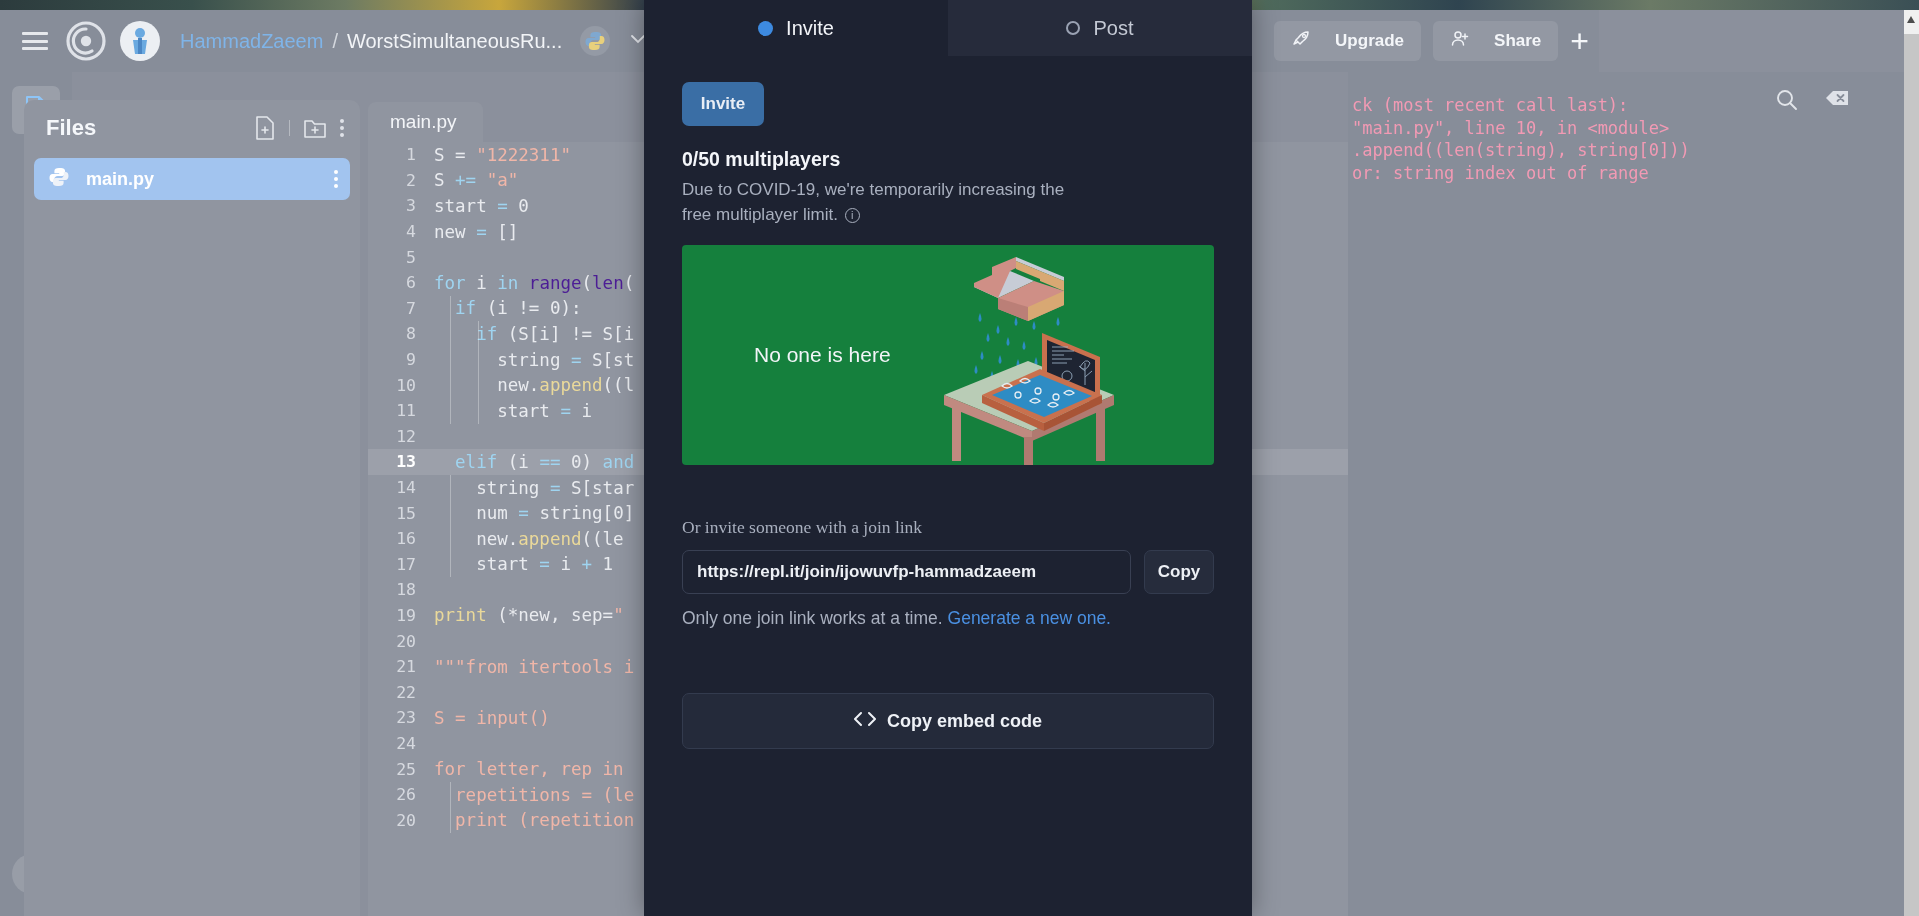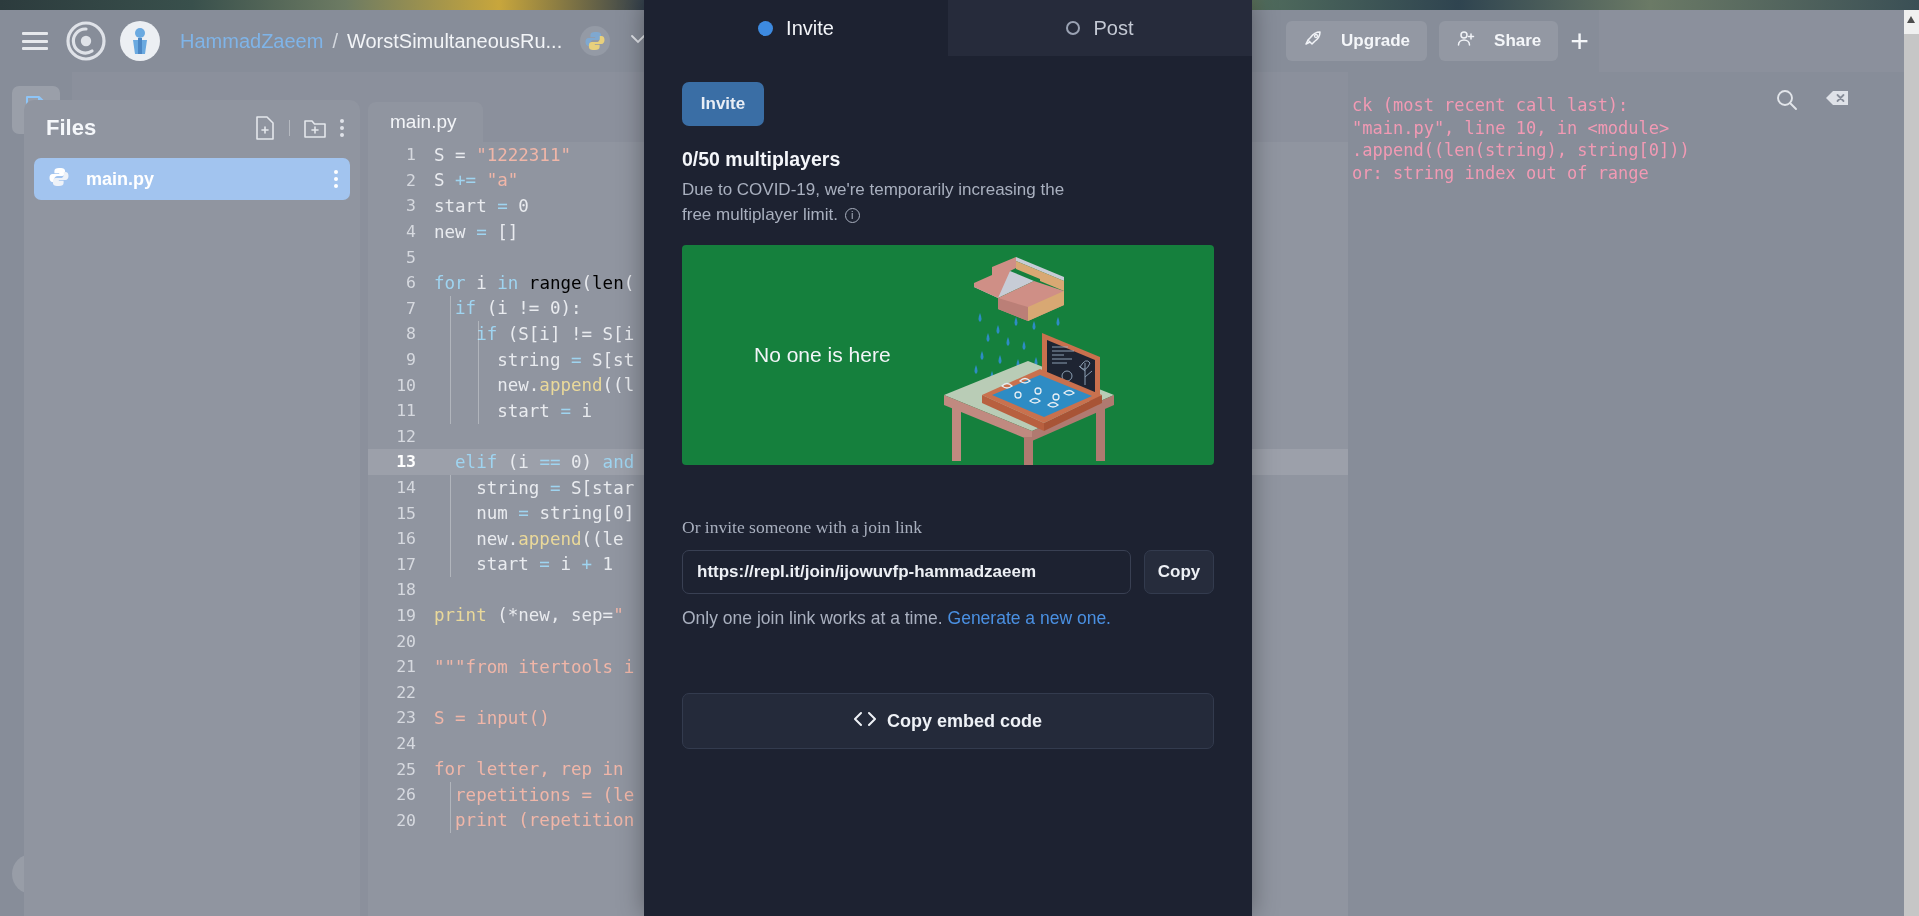--- a/index.html
+++ b/index.html
@@ -38,21 +38,21 @@
   .bc-user { color: #7fb4e8; cursor: pointer; }
   .bc-sep { color: #d4d8de; margin: 0 9px; }
   .bc-name { color: #f2f4f7; }
   .lang-badge {
     width: 30px; height: 30px; margin-left: 18px; border-radius: 50%;
     background: #949aa5; display: flex; align-items: center; justify-content: center; cursor: pointer;
   }
   .chev { margin-left: 18px; cursor: pointer; }
   .hdr-spacer { flex: 1; }
   .hdr-btn {
-    display: flex; align-items: center; gap: 18px;
+    display: flex; align-items: center; gap: 24px;
     height: 40px; padding: 0 17px; border-radius: 6px;
     background: rgba(255,255,255,0.10); color: #f4f6f9;
     font-size: 17px; font-weight: bold; cursor: pointer; margin-right: 12px;
   }
   .plus-btn { color: #f4f6f9; font-size: 32px; font-weight: 300; margin-right: 10px; cursor: pointer; line-height: 1; }
 
   
   .rail {
     position: absolute; top: 72px; left: 0; width: 72px; height: 844px;
     background: #878d99; display: flex; flex-direction: column; align-items: center; padding-top: 14px;
@@ -102,21 +102,21 @@
   .code-line { display: flex; height: 25.6px; align-items: center; position: relative; }
   .code-line.hl { background: rgba(255,255,255,0.11); }
   .lnum {
     width: 66px; text-align: right; padding-right: 18px; flex: none;
     color: #d6d9df; font-size: 16.5px; user-select: none;
   }
   .code-line.hl .lnum { color: #ffffff; font-weight: bold; }
   .ctext { white-space: pre; color: #e9ebef; }
   .tok-str { color: #f0b6a8; }
   .tok-kw { color: #9fd4f0; }
-  .tok-fn { color: #000000; }
+  .tok-fn { color: #4c1d95; }
   .tok-op { color: #9fd4f0; }
   .tok-meth { color: #ead99a; }
   .tok-com { color: #f0b6a8; }
   .indent-guide { position: absolute; width: 1px; background: rgba(255,255,255,0.30); }
 
   
   .console {
     position: absolute; top: 72px; left: 1348px; width: 557px; height: 844px;
     background: #878d99; padding: 22px 0 0 0; overflow: hidden;
   }

